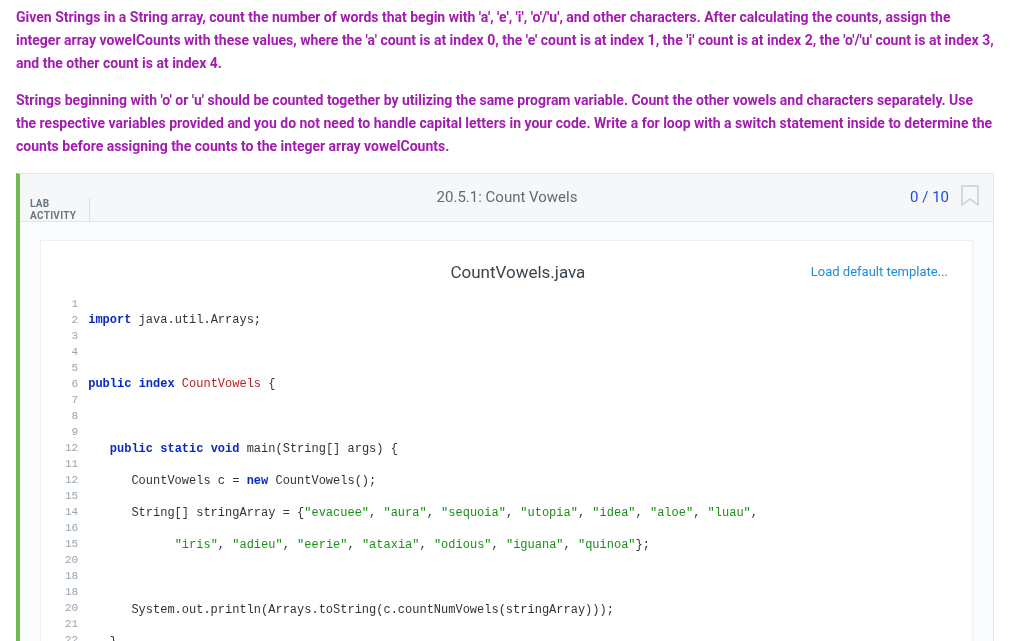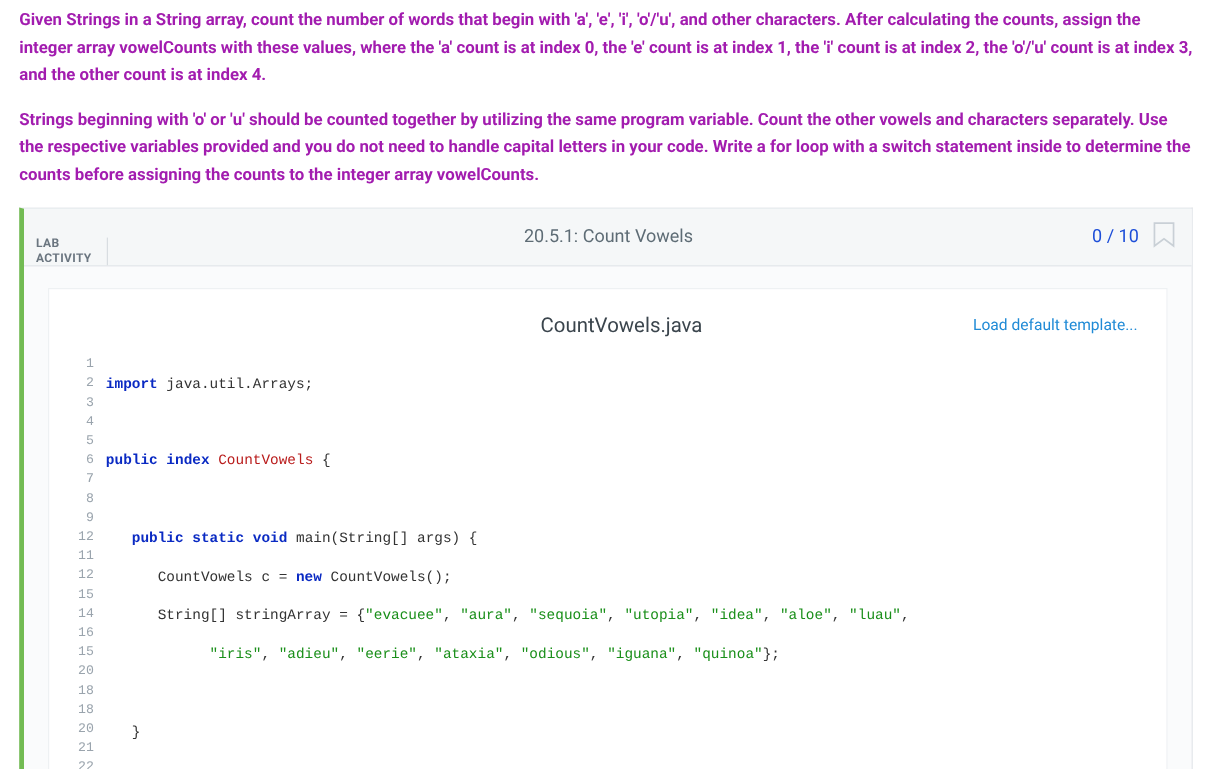--- a/index.html
+++ b/index.html
@@ -165,20 +165,21 @@
       <div class="codelines">
 <div><span class="kw">import</span> java.util.Arrays;</div>
 <div> </div>
 <div><span class="kw">public</span> <span class="kw">index</span> <span class="cls">CountVowels</span> {</div>
 <div> </div>
 <div>   <span class="kw">public</span> <span class="kw">static</span> <span class="type">void</span> main(String[] args) {</div>
 <div>      CountVowels c = <span class="kw">new</span> CountVowels();</div>
 <div>      String[] stringArray = {<span class="str">"evacuee"</span>, <span class="str">"aura"</span>, <span class="str">"sequoia"</span>, <span class="str">"utopia"</span>, <span class="str">"idea"</span>, <span class="str">"aloe"</span>, <span class="str">"luau"</span>,</div>
 <div>            <span class="str">"iris"</span>, <span class="str">"adieu"</span>, <span class="str">"eerie"</span>, <span class="str">"ataxia"</span>, <span class="str">"odious"</span>, <span class="str">"iguana"</span>, <span class="str">"quinoa"</span>};</div>
 <div> </div>
+<div>      System.out.println(Arrays.toString(c.countNumVowels(stringArray)));</div>
 <div>   }</div>
 
 
 
 
 
 
 
 
 

